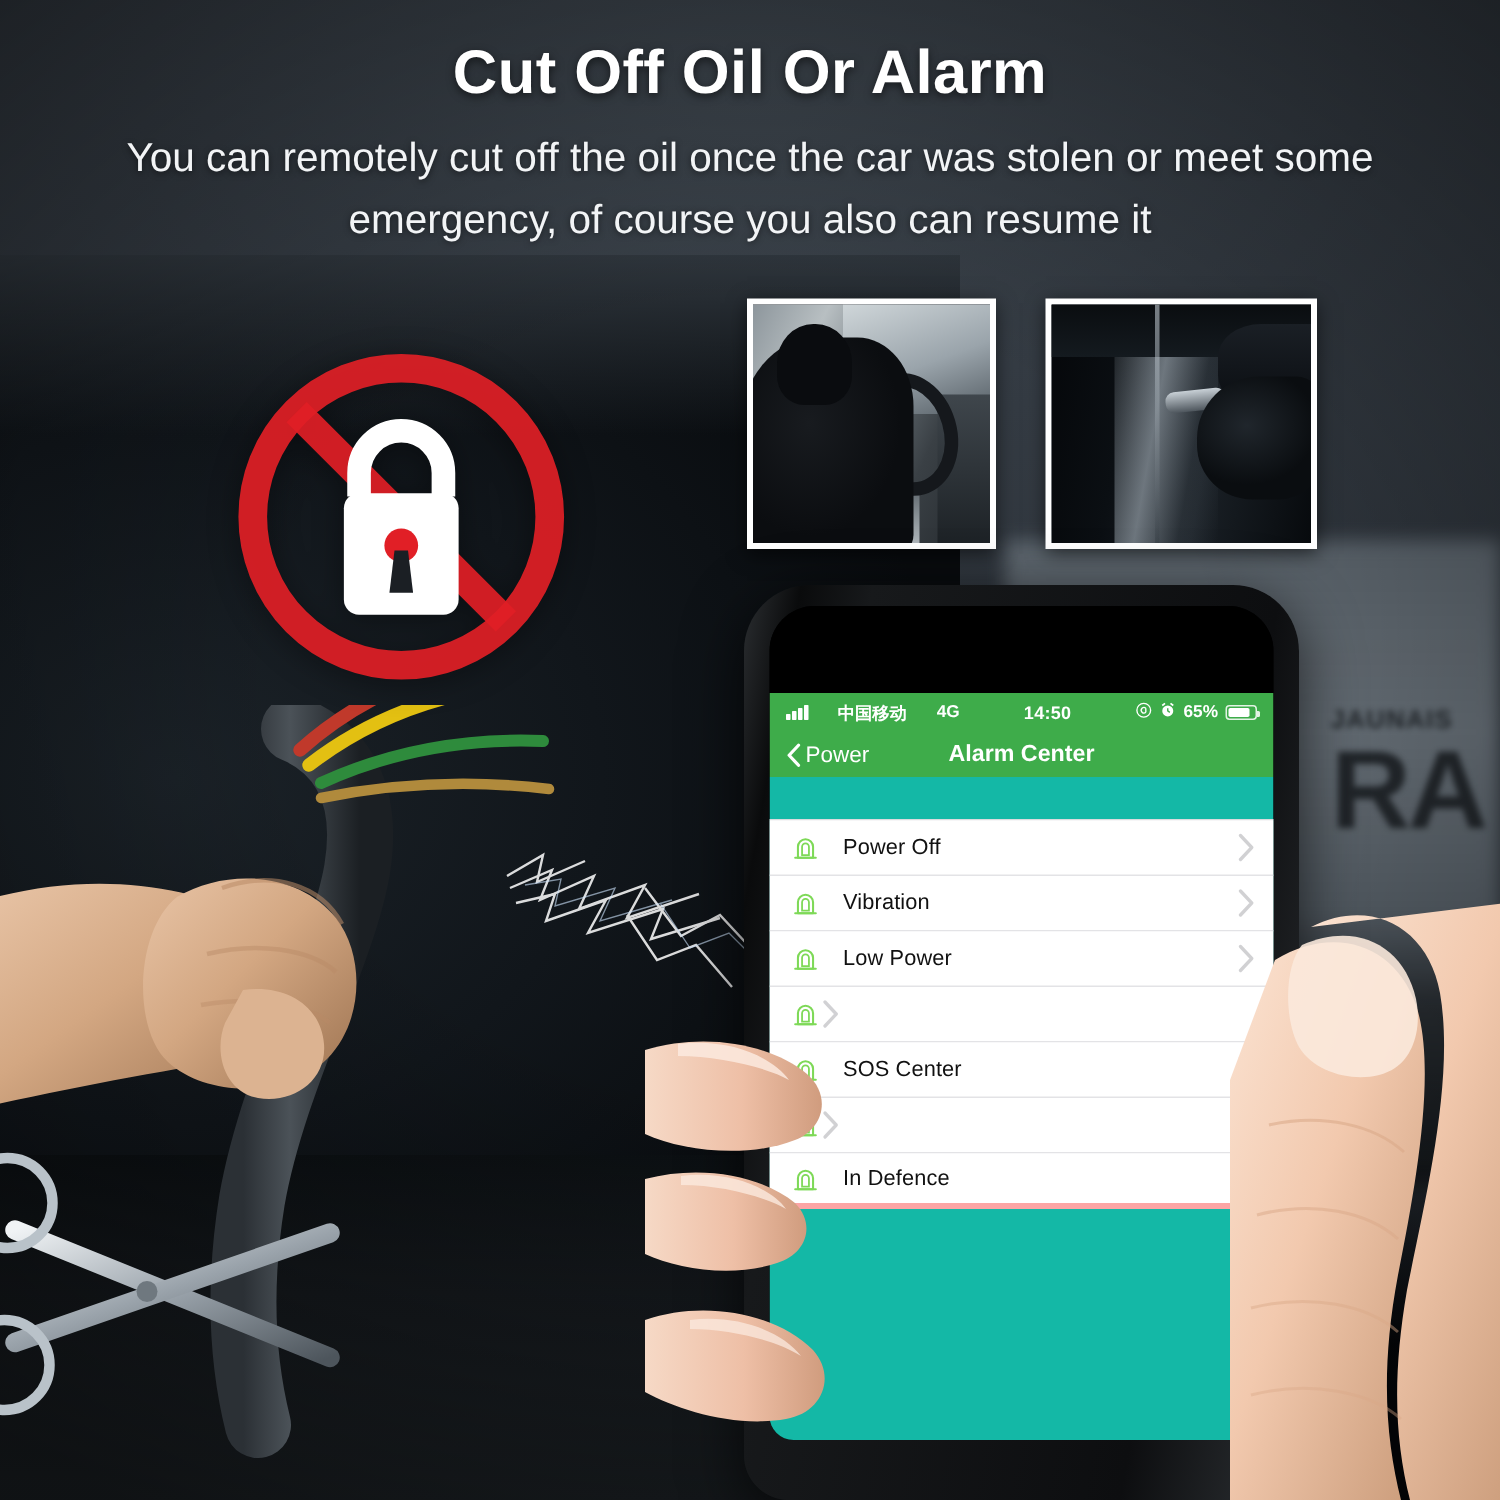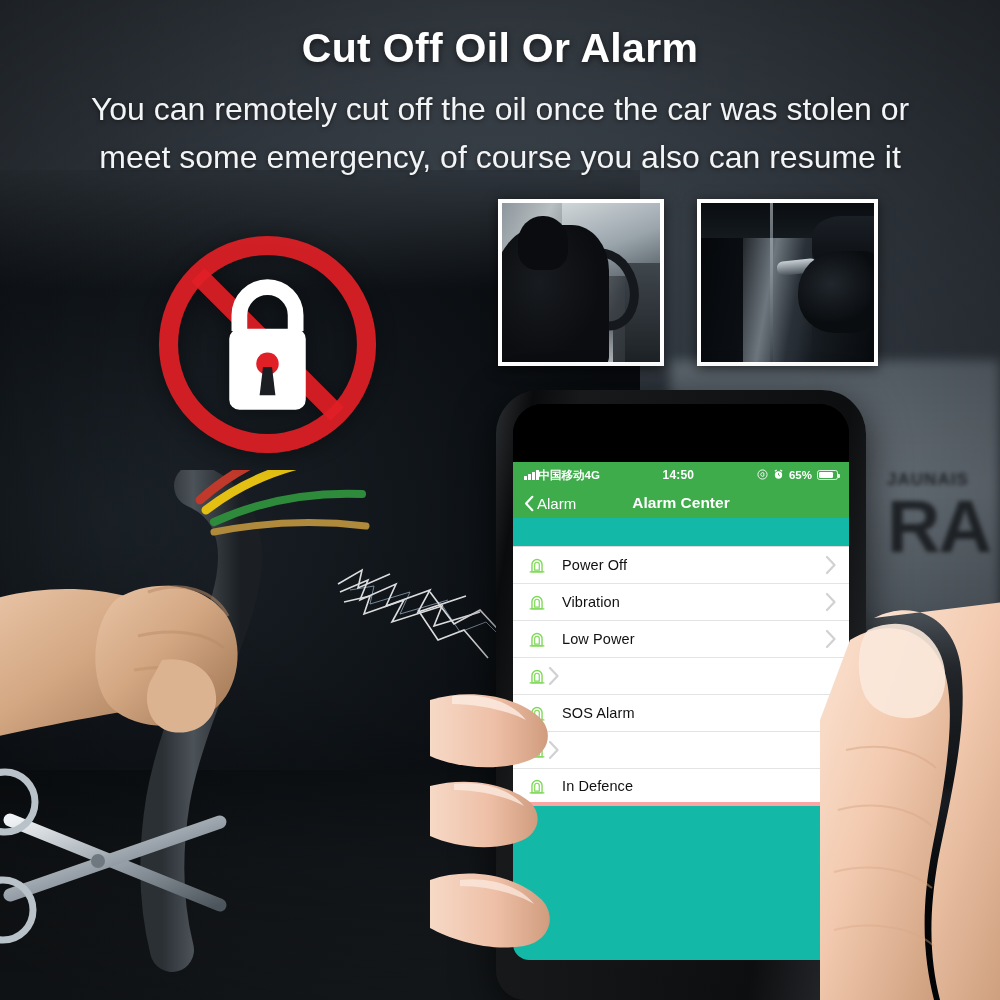--- a/index.html
+++ b/index.html
@@ -68,21 +68,21 @@
     position:absolute; left:0; top:28px; width:1000px;
     text-align:center; z-index:20;
   }
   #headline .h1 {
     color:#ffffff; font-size:41px; font-weight:bold;
     letter-spacing:.3px;
     text-shadow:0 2px 6px rgba(0,0,0,.55);
     line-height:1.0;
   }
   #headline .sub {
-    color:#f2f4f6; font-size:32px; font-weight:normal;
+    color:#f2f4f6; font-size:27px; font-weight:normal;
     line-height:1.5; margin-top:16px;
     text-shadow:0 1px 4px rgba(0,0,0,.5);
     padding:0 60px;
   }
 
   
   #no-lock {
     position:absolute; left:155px; top:232px; width:225px; height:225px; z-index:14;
   }
   #no-lock svg { width:100%; height:100%; display:block; filter:drop-shadow(0 3px 10px rgba(0,0,0,.4)); }
@@ -188,21 +188,21 @@
     position:absolute; left:0; top:0; width:100%; height:58px; background:#000;
   }
 
   
   #statusbar {
     position:absolute; left:0; top:58px; width:100%; height:26px;
     background:#3eac4a;
     display:flex; align-items:center; padding:0 11px;
     color:#fff; font-size:11.5px; font-weight:bold;
   }
-  #statusbar .sb-left { display:flex; align-items:center; gap:0; }
+  #statusbar .sb-left { display:flex; align-items:center; gap:20px; }
   #statusbar .sb-mid  { flex:1; text-align:center; font-size:12px; letter-spacing:.2px;}
   #statusbar .sb-right{ display:flex; align-items:center; gap:5px; }
   .bars { display:flex; align-items:flex-end; gap:1.5px; height:10px; }
   .bars i { display:block; width:2.5px; background:#fff; border-radius:.5px; }
   .bars i:nth-child(1){height:4px}.bars i:nth-child(2){height:6px}
   .bars i:nth-child(3){height:8px}.bars i:nth-child(4){height:10px}
   .batt { width:21px; height:10px; border:1.3px solid rgba(255,255,255,.85); border-radius:2.6px; position:relative; }
   .batt::after{content:"";position:absolute;right:-3.4px;top:2.8px;width:2px;height:4px;background:rgba(255,255,255,.85);border-radius:0 1px 1px 0;}
   .batt span{position:absolute;left:1.2px;top:1.2px;bottom:1.2px;width:72%;background:#fff;border-radius:1.2px;display:block;}
 
@@ -407,21 +407,21 @@
       </div>
     </div>
 
     <div id="navbar">
       <div class="back">
         <span>
           <svg viewBox="0 0 12 20">
               <path d="M10 2 L2.5 10 L10 18" fill="none" stroke="#fff" stroke-width="2.6" stroke-linecap="round" stroke-linejoin="round"></path>
             </svg>
         </span>
-        <span>Alarm</span>
+        <span>Power</span>
       </div>
       <div class="title">Alarm Center</div>
     </div>
 
     <div id="content">
       <div id="list-gap"></div>
       <div id="list">
 
         <div class="row">
           <span class="ico">
@@ -487,21 +487,21 @@
         </div>
 
         <div class="row">
           <span class="ico">
             <svg viewBox="0 0 24 24">
                 <path d="M6.5 19.5 v-8 a5.5 5.5 0 0 1 11 0 v8 z" fill="none" stroke="#7ed957" stroke-width="1.5" stroke-linejoin="round"></path>
                 <path d="M9.5 17.5 v-6 a2.5 2.5 0 0 1 5 0 v6 z" fill="none" stroke="#7ed957" stroke-width="1.3"></path>
                 <path d="M4.5 19.5 h15" stroke="#7ed957" stroke-width="1.5" stroke-linecap="round"></path>
               </svg>
           </span>
-          <span class="lbl">SOS Alarm</span>
+          <span class="lbl">SOS Center</span>
           <span class="chev">
             <svg viewBox="0 0 12 20">
                 <path d="M2 2 L9.5 10 L2 18" fill="none" stroke="#9a9aa0" stroke-width="2.2" stroke-linecap="round" stroke-linejoin="round"></path>
               </svg>
           </span>
         </div>
 
         <div class="row">
           <span class="ico">
             <svg viewBox="0 0 24 24">

